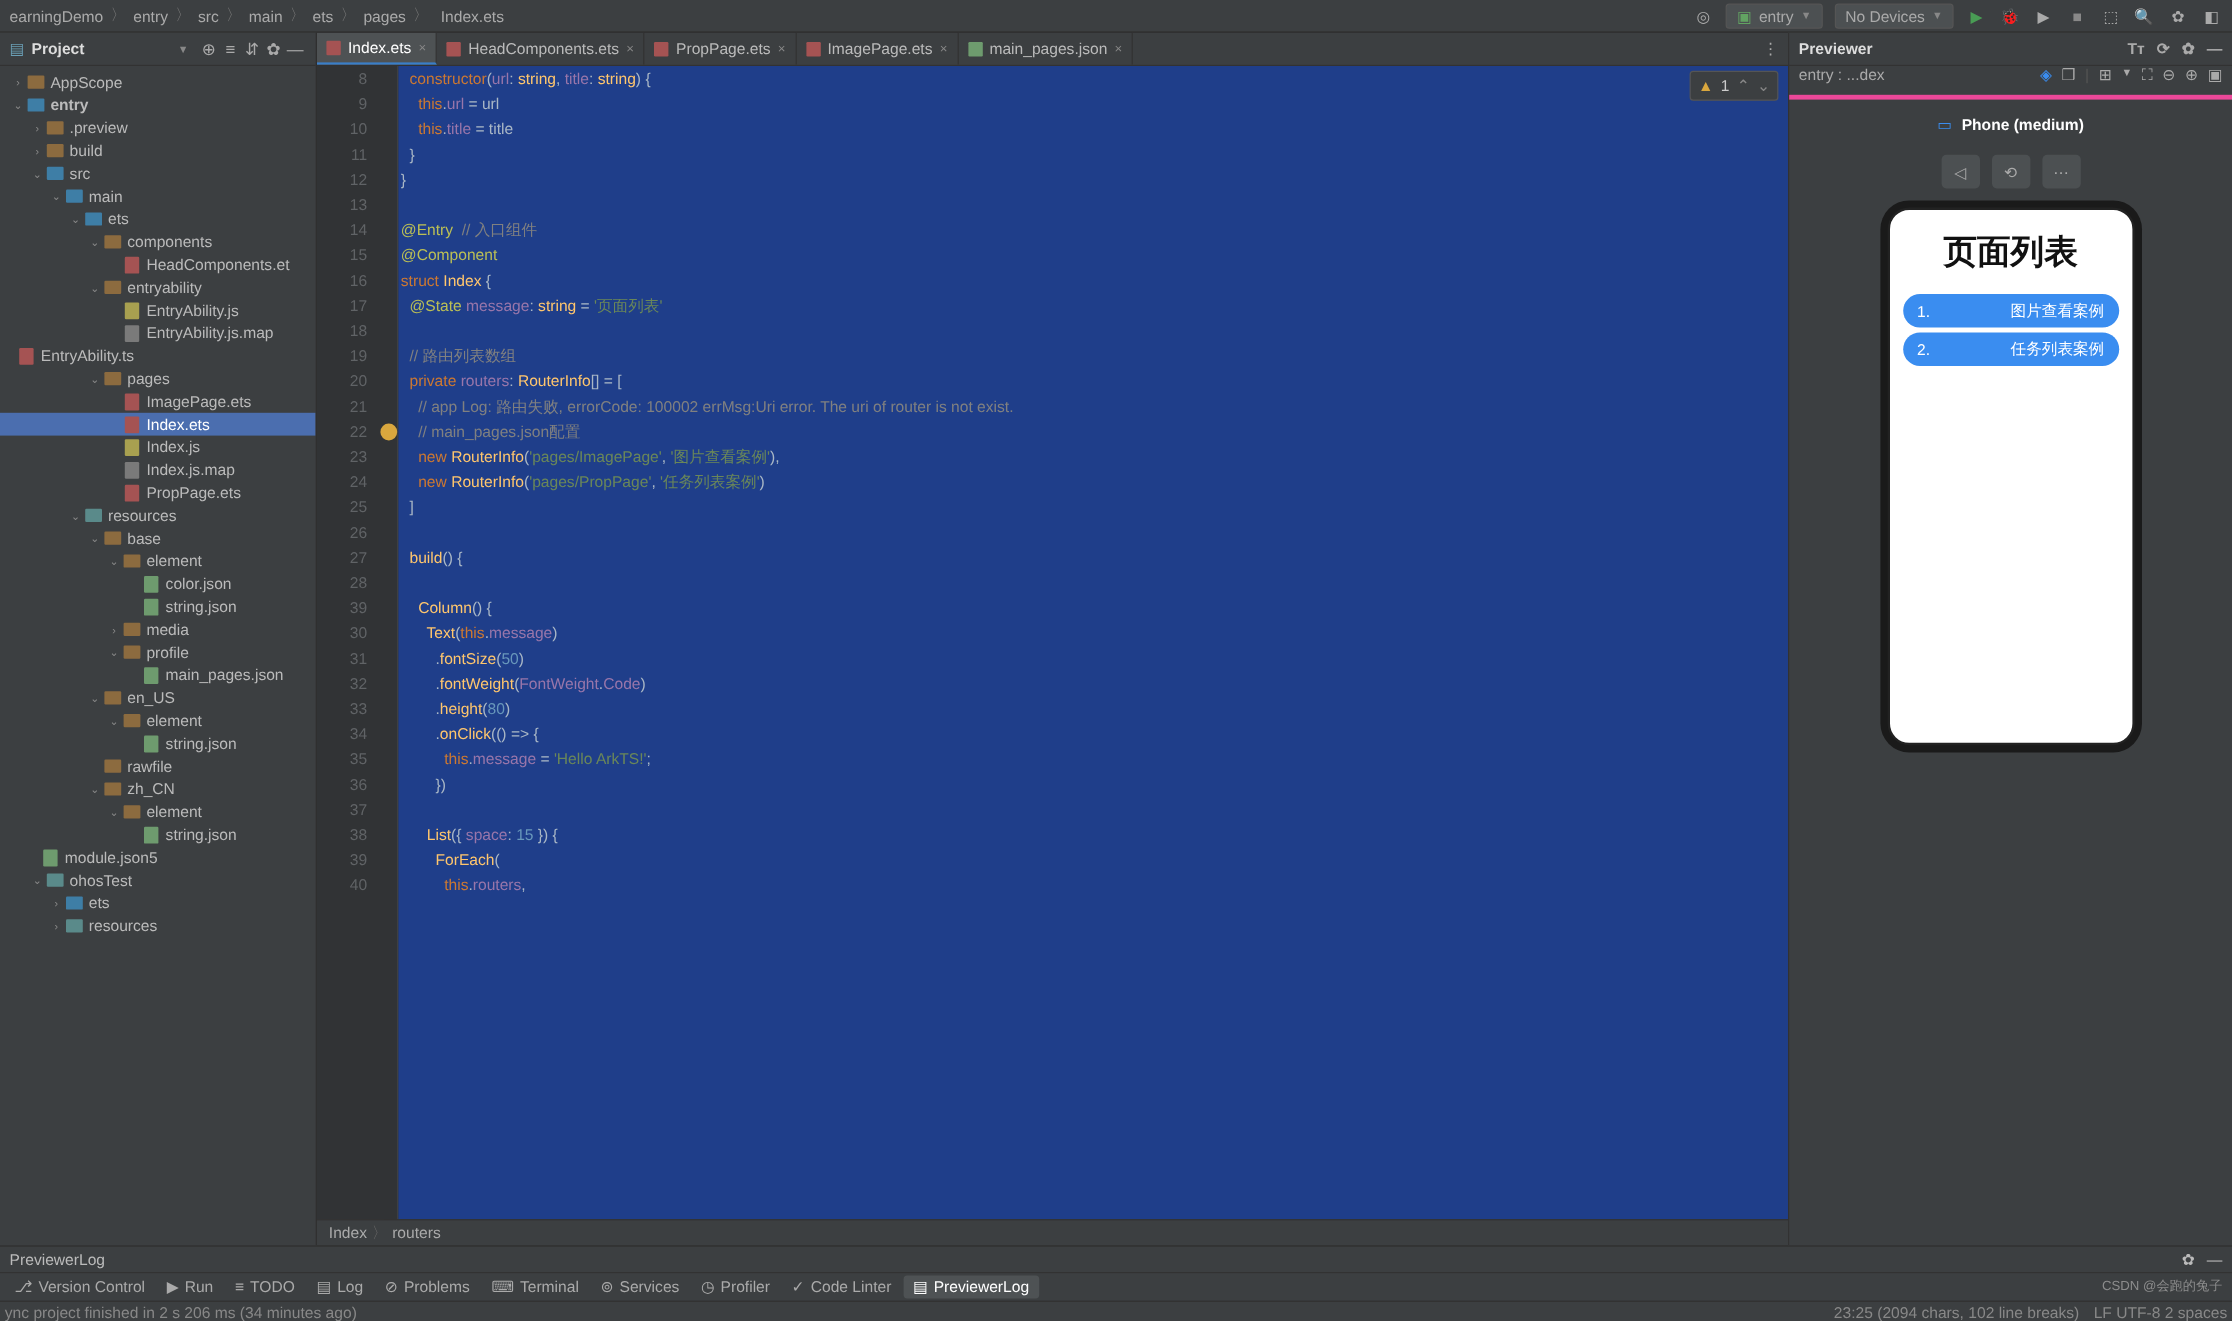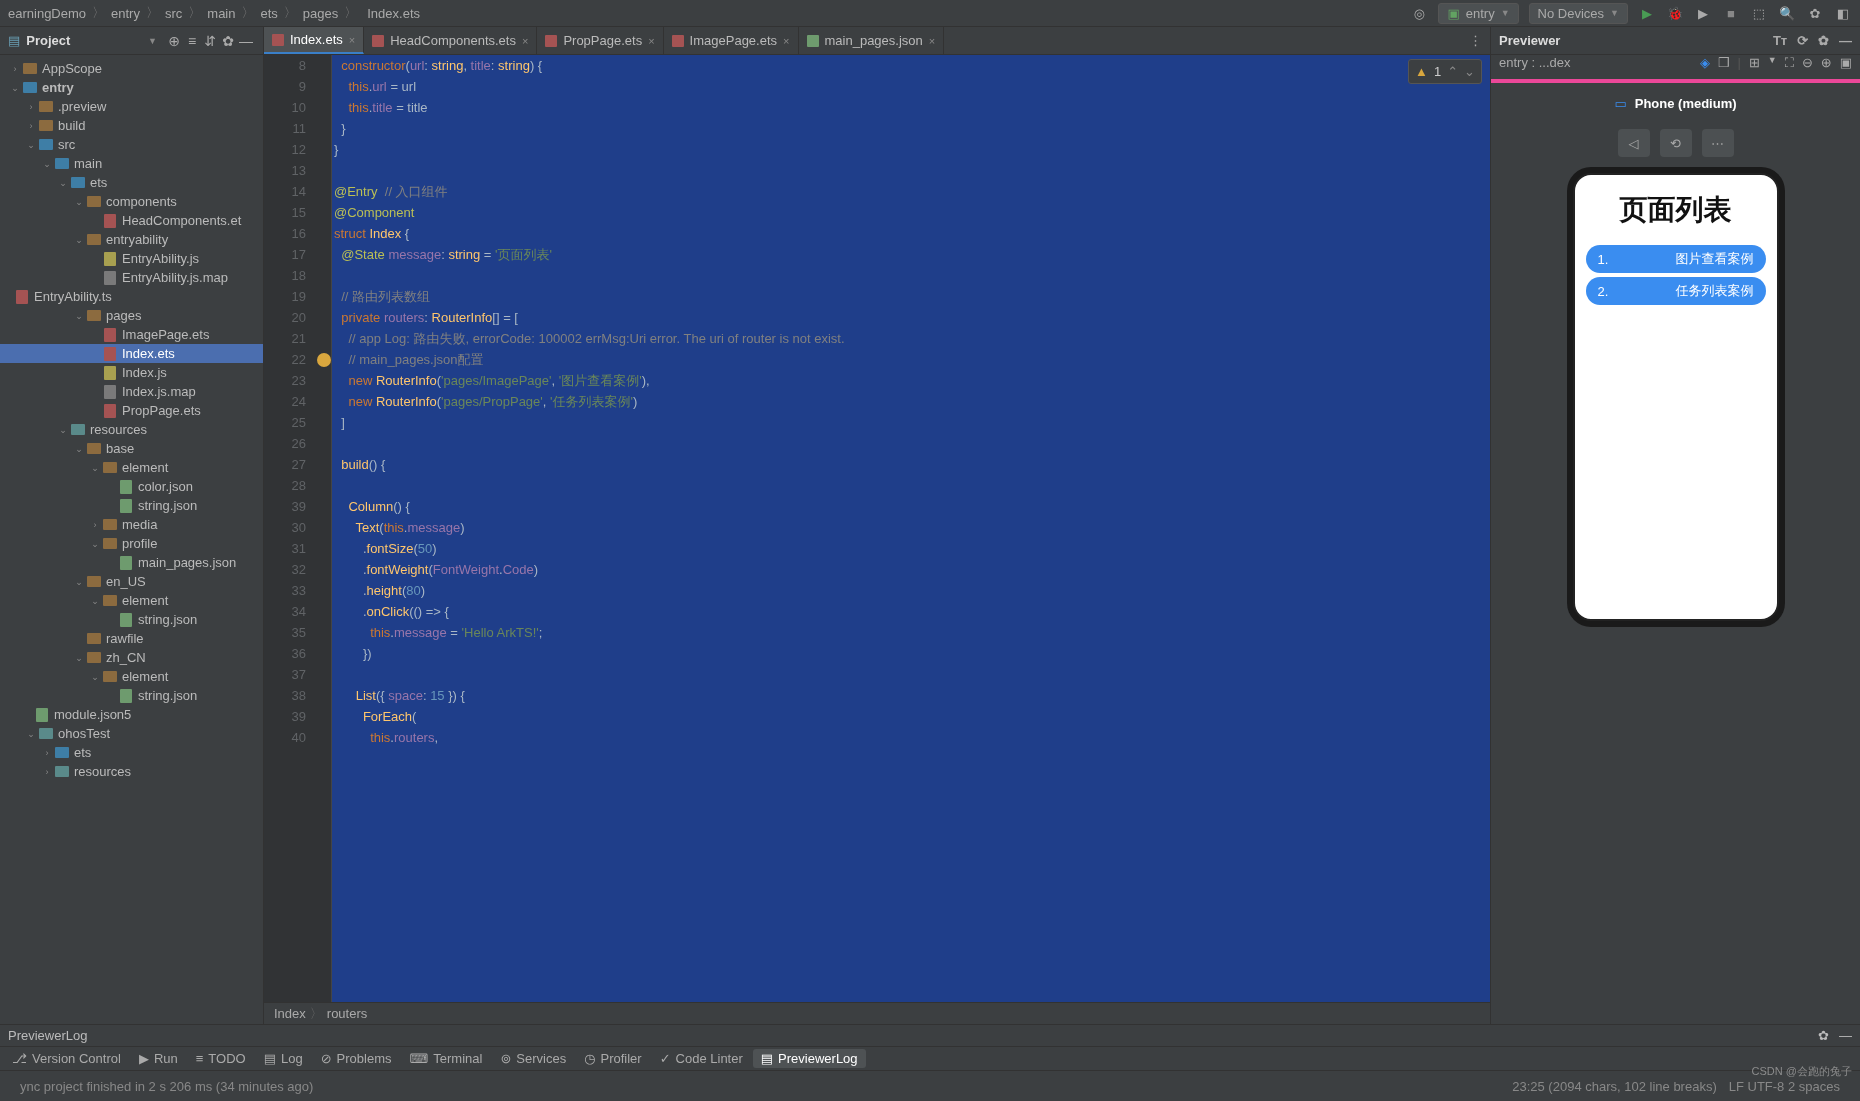--- a/index.html
+++ b/index.html
@@ -74,21 +74,21 @@
 .phone h1{font-size:28px;font-weight:800;color:#111;margin:4px 0 12px;font-family:sans-serif}
 .routerItem{width:180px;height:28px;background:#3a8df0;color:#fff;border-radius:14px;display:flex;align-items:center;padding:0 12px;margin:4px 0;font-size:12px}
 .routerItem .num{margin-right:auto}
 
 
 .logbar{height:22px;background:#3c3f41;border-top:1px solid #323232;display:flex;align-items:center;padding:0 8px;color:#bbb}
 .logbar .r{margin-left:auto;display:flex;gap:10px}
 .toolbtns{height:24px;background:#3c3f41;border-top:1px solid #323232;display:flex;align-items:center;padding:0 4px;gap:2px;color:#aaa;font-size:12px}
 .toolbtns .tb{padding:2px 8px;display:flex;align-items:center;gap:5px;cursor:pointer;border-radius:3px}
 .toolbtns .tb.active{background:#4e5254;color:#fff}
-.status{height:31px;background:#3c3f41;border-top:1px solid #323232;display:flex;align-items:center;padding:0 20px;color:#888;font-size:12px}
+.status{height:17px;background:#3c3f41;border-top:1px solid #323232;display:flex;align-items:center;padding:0 4px;color:#888;font-size:12px}
 .status .r{margin-left:auto;display:flex;gap:12px}
 .watermark{position:fixed;right:8px;bottom:22px;color:#9a9a9a;font-size:11px;opacity:.85}
 </style>
 </head>
 <body>
 
 <div class="navbar">
   <div class="crumb" id="crumb">
       <span>earningDemo</span>
       <span class="chev">〉</span>

